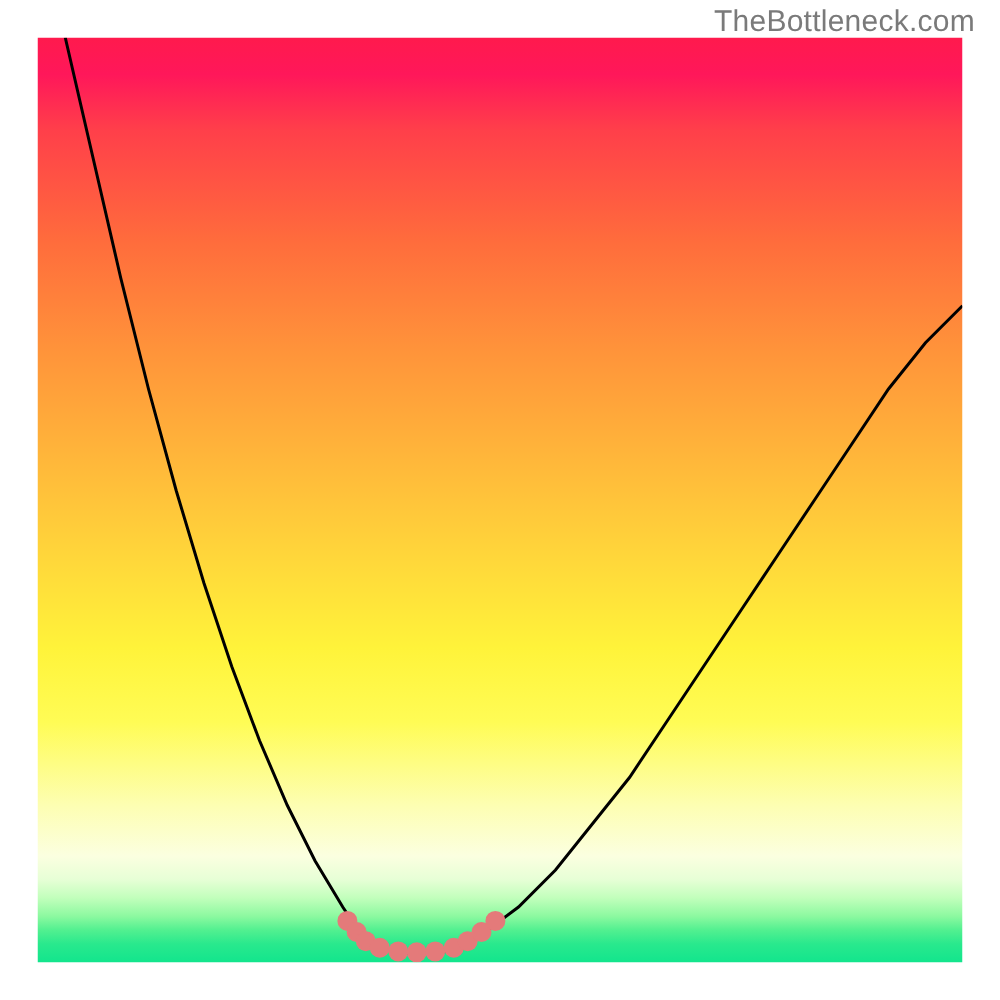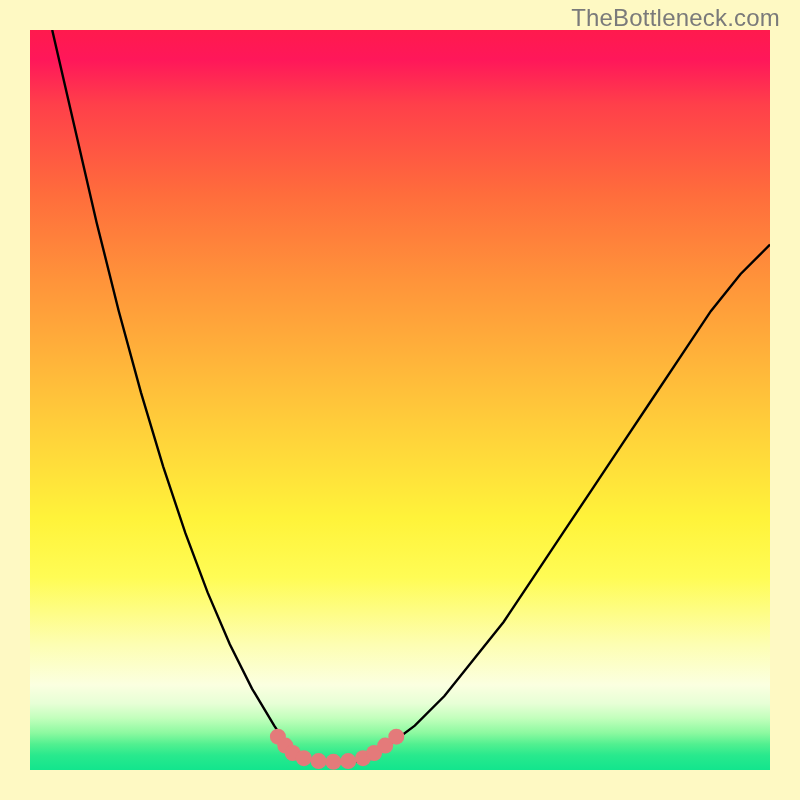--- a/index.html
+++ b/index.html
@@ -10,21 +10,21 @@
     background: #000000;
     overflow: hidden;
     font-family: Arial, Helvetica, sans-serif;
   }
   .frame {
     position: absolute;
     left: 0;
     top: 0;
     width: 800px;
     height: 800px;
-    background: #fef9c3;
+    background: #ffffff;
   }
   .plot-area {
     position: absolute;
     left: 30px;
     top: 30px;
     width: 740px;
     height: 740px;
     overflow: hidden;
   }
   .gradient {

